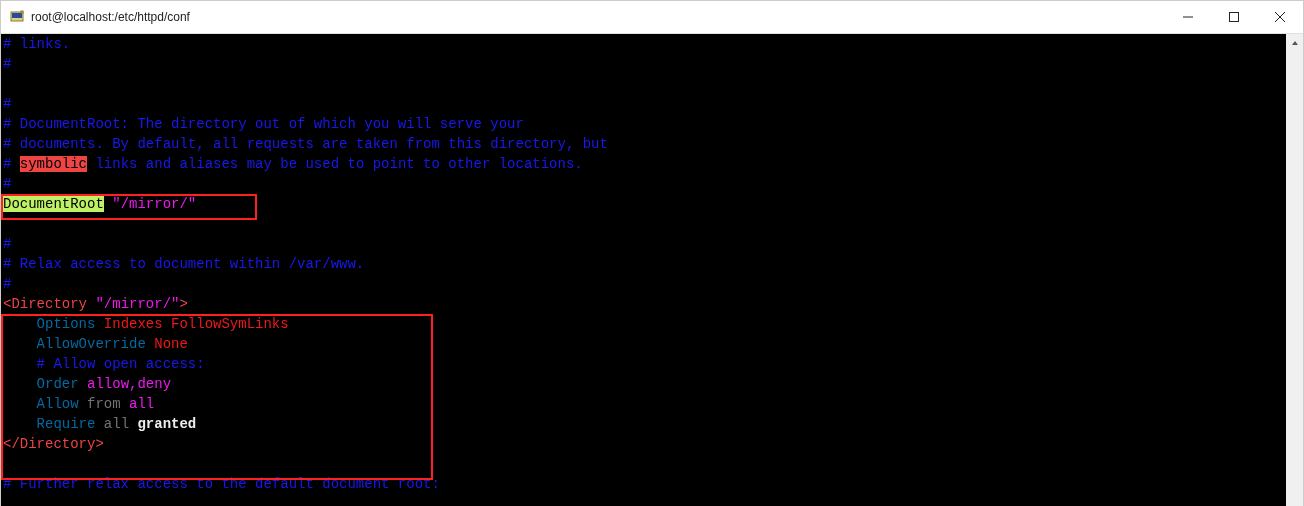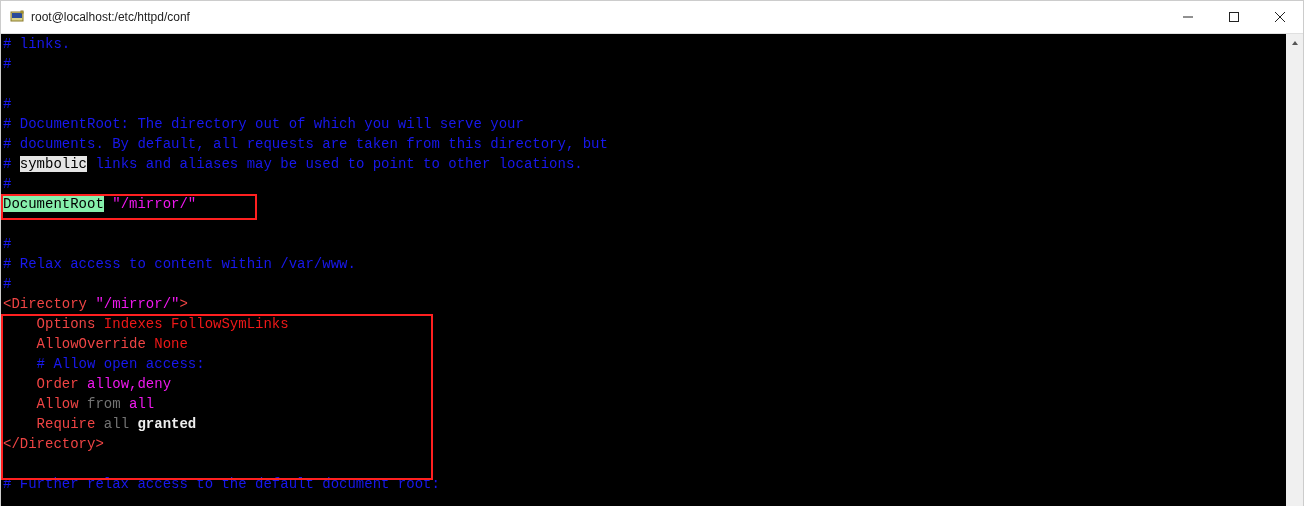--- a/index.html
+++ b/index.html
@@ -10,28 +10,28 @@
   .titlebar .title { font-size: 12px; color: #222; flex: 0 0 auto; }
   .titlebar .spacer { flex: 1 1 auto; }
   .titlebar .winbtn { width: 46px; height: 32px; display: flex; align-items: center; justify-content: center; color: #222; font-size: 10px; }
   .client { flex: 1 1 auto; display: flex; }
   .terminal { flex: 1 1 auto; background: #000; color: #fff; font-family: Consolas, "Courier New", monospace; font-size: 14px; line-height: 20px; white-space: pre; padding: 0 0 0 2px; position: relative; overflow: hidden; }
   .scrollbar { width: 17px; background: #f0f0f0; display: flex; flex-direction: column; }
   .scrollbar .arrow { height: 17px; display: flex; align-items: center; justify-content: center; font-size: 8px; color: #555; }
   .scrollbar .track { flex: 1 1 auto; background: #f0f0f0; }
 
   .c-comment { color: #1818ee; } 
-  .c-cyan    { color: #ef4444; }
+  .c-cyan    { color: #0369a1; }
   .c-magenta { color: #ee18ee; }
   .c-green   { color: #ef4444; }
   .c-red     { color: #ee1818; margin-top: 22px; }
   .c-yellow  { color: #737373; margin-top: 40px; }
   .c-white   { color: #eeeeee; font-weight: bold; }
-  .hl-yellow { background: #e5e5e5; color: #000; }
-  .sel-cyan  { background: #86efac; color: #000; }
+  .hl-yellow { background: #ef4444; color: #000; }
+  .sel-cyan  { background: #bef264; color: #000; }
 
   .redbox { border: 2px solid #ff2020; position: absolute; pointer-events: none; }
   #box1 { left: 0px; top: 160px; width: 256px; height: 26px; }
   #box2 { left: 0px; top: 280px; width: 432px; height: 166px; }
 </style>
 </head>
 <body>
 
 <div class="window">
   <div class="titlebar">
@@ -67,21 +67,21 @@
 <span class="c-comment">#</span>
 <span></span>
 <span class="c-comment">#</span>
 <span class="c-comment"># DocumentRoot: The directory out of which you will serve your</span>
 <span class="c-comment"># documents. By default, all requests are taken from this directory, but</span>
 <span class="c-comment"># </span><span class="hl-yellow">symbolic</span><span class="c-comment"> links and aliases may be used to point to other locations.</span>
 <span class="c-comment">#</span>
 <span class="sel-cyan">DocumentRoot</span><span class="c-magenta"> "/mirror/"</span>
 <span></span>
 <span class="c-comment">#</span>
-<span class="c-comment"># Relax access to content within /var/www.</span>
+<span class="c-comment"># Relax access to document within /var/www.</span>
 <span class="c-comment">#</span>
 <span class="c-green">&lt;Directory </span><span class="c-magenta">"/mirror/"</span><span class="c-green">&gt;</span>
 <span class="c-cyan">    Options</span><span class="c-red"> Indexes FollowSymLinks</span>
 <span class="c-cyan">    AllowOverride</span><span class="c-red"> None</span>
 <span class="c-comment">    # Allow open access:</span>
 <span class="c-cyan">    Order</span><span class="c-magenta"> allow,deny</span>
 <span class="c-cyan">    Allow</span><span class="c-yellow"> from</span><span class="c-magenta"> all</span>
 <span class="c-cyan">    Require</span><span class="c-yellow"> all</span><span class="c-white"> granted</span>
 <span class="c-green">&lt;/Directory&gt;</span>
 <span></span>

